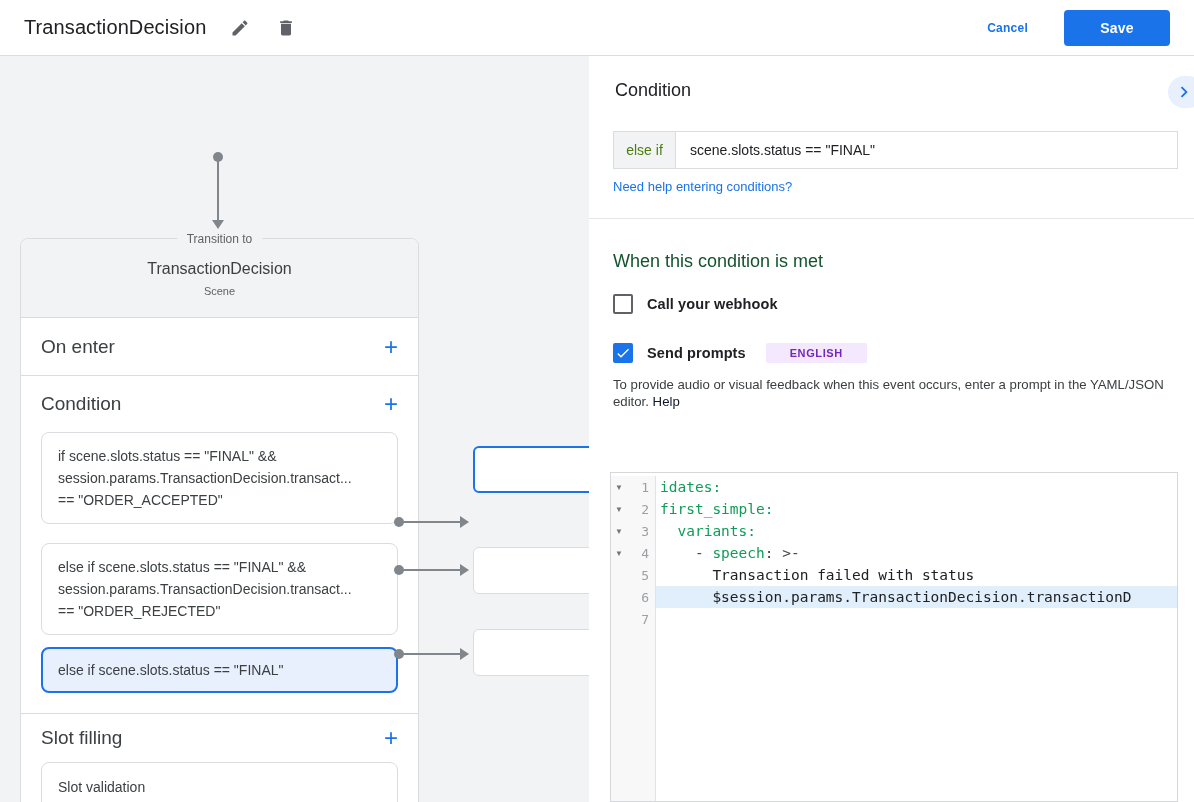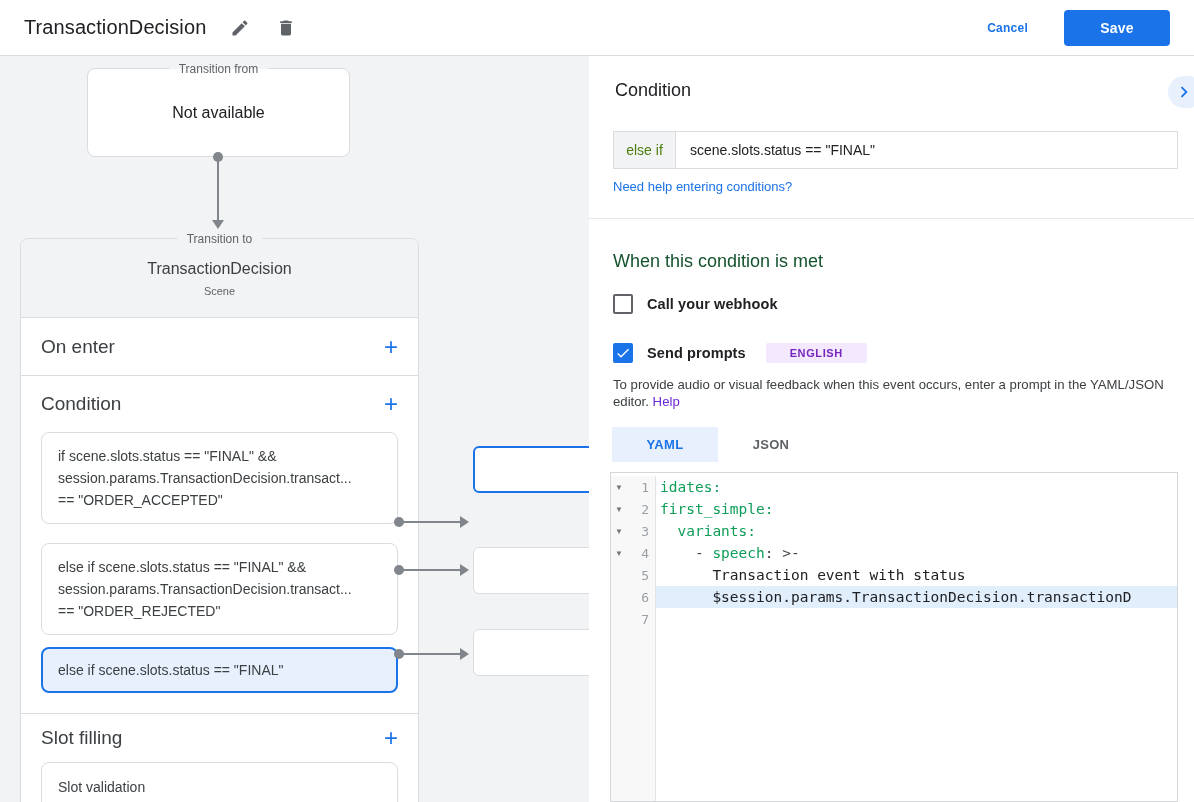--- a/index.html
+++ b/index.html
@@ -84,21 +84,21 @@
   #webhook-row { top:238px; } #prompts-row { top:287px; }
   .checkbox { width:20px; height:20px; border:2px solid #5f6368; border-radius:2px; background:#fff;
               cursor:pointer; flex:none; }
   .checkbox.checked { background:#1a73e8; border-color:#1a73e8; display:flex; align-items:center; justify-content:center; }
   .checkbox.checked svg { width:16px; height:16px; fill:#fff; }
   .check-label { margin-left:14px; font-size:14.5px; font-weight:600; color:#202124; letter-spacing:.1px; }
   #lang-badge { margin-left:20px; background:#f3e8fd; color:#7627bb; font-size:11px; font-weight:600;
                 letter-spacing:.6px; padding:4px 24px; border-radius:2px; }
   #helper-text { position:absolute; left:24px; top:320px; width:572px; font-size:13.2px; color:#3c4043;
                  line-height:17px; }
-  #helper-link { color:#6d28d9; text-decoration:none; cursor:pointer; }
+  #helper-link { color:#0f172a; text-decoration:none; cursor:pointer; }
 
   #tabs { position:absolute; left:23px; top:371px; display:flex; }
   .tab { width:106px; height:35px; display:flex; align-items:center; justify-content:center; font-size:13px;
          font-weight:600; letter-spacing:.3px; color:#5f6368; cursor:pointer; }
   .tab.active { background:#e8f0fe; color:#1a73e8; }
 
   #editor { position:absolute; left:21px; top:416px; width:568px; height:330px; border:1px solid #d5d7da;
             background:#fff; overflow:hidden; font-family:"DejaVu Sans Mono", monospace; }
   .code-line { display:flex; height:22px; }
   .code-line:first-child { margin-top:3px; }
@@ -129,24 +129,20 @@
           <path d="M6 19c0 1.1.9 2 2 2h8c1.1 0 2-.9 2-2V7H6v12zM19 4h-3.5l-1-1h-5l-1 1H5v2h14V4z"></path>
         </svg>
     </button>
     <span id="bar-spacer"></span>
     <button id="cancel-btn">Cancel</button>
     <button id="save-btn">Save</button>
   </div>
 
   <div id="canvas">
 
-    <div id="tfrom-box">
-      <span class="legend">Transition from</span>
-      <span id="tfrom-value">Not available</span>
-    </div>
 
     <div class="conn-dot" style="left:213px; top:96px;"></div>
     <div class="conn-vline" style="left:217px; top:101px; height:63px;"></div>
     <div class="arrow-down" style="left:212px; top:164px;"></div>
 
     <div id="tto-box">
       <span class="legend">Transition to</span>
       <div id="scene-header">
         <div id="scene-title">TransactionDecision</div>
         <div id="scene-subtitle">Scene</div>
@@ -238,24 +234,20 @@
       </div>
       <span class="check-label">Send prompts</span>
       <span id="lang-badge">ENGLISH</span>
     </div>
 
     <div id="helper-text">
       <span>To provide audio or visual feedback when this event occurs, enter a prompt in the YAML/JSON editor.</span>
       <a id="helper-link">Help</a>
     </div>
 
-    <div id="tabs">
-        <div class="tab active">YAML</div>
-        <div class="tab">JSON</div>
-      </div>
 
     <div id="editor">
       <div>
           <div class="code-line">
             <div class="gutter">
               <span class="fold">▼</span>
               <span class="lnum">1</span>
             </div>
             <span class="code"><span class="seg-key">idates:</span></span>
           </div>
@@ -278,21 +270,21 @@
               <span class="fold">▼</span>
               <span class="lnum">4</span>
             </div>
             <span class="code"><span class="seg-plain">    - </span><span class="seg-key">speech</span><span class="seg-plain">: &gt;-</span></span>
           </div>
           <div class="code-line">
             <div class="gutter">
               <span class="fold"></span>
               <span class="lnum">5</span>
             </div>
-            <span class="code"><span class="seg-text">      Transaction event with status</span></span>
+            <span class="code"><span class="seg-text">      Transaction failed with status</span></span>
           </div>
           <div class="code-line">
             <div class="gutter">
               <span class="fold"></span>
               <span class="lnum">6</span>
             </div>
             <span class="code hl"><span class="seg-text">      $session.params.TransactionDecision.transactionD</span></span>
           </div>
           <div class="code-line">
             <div class="gutter">

